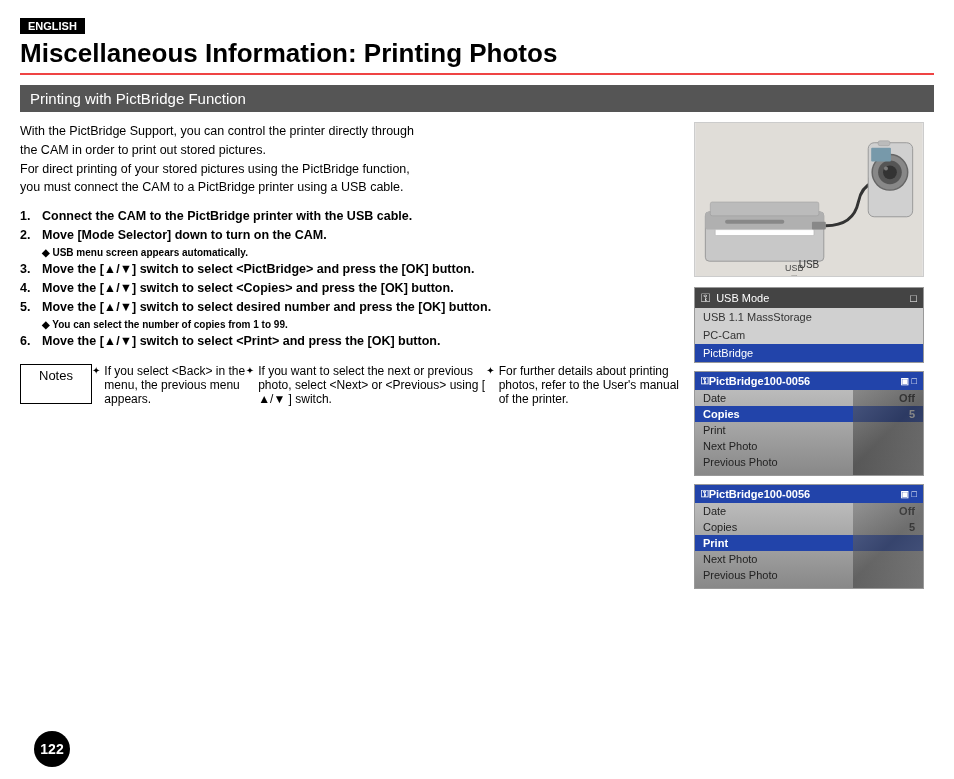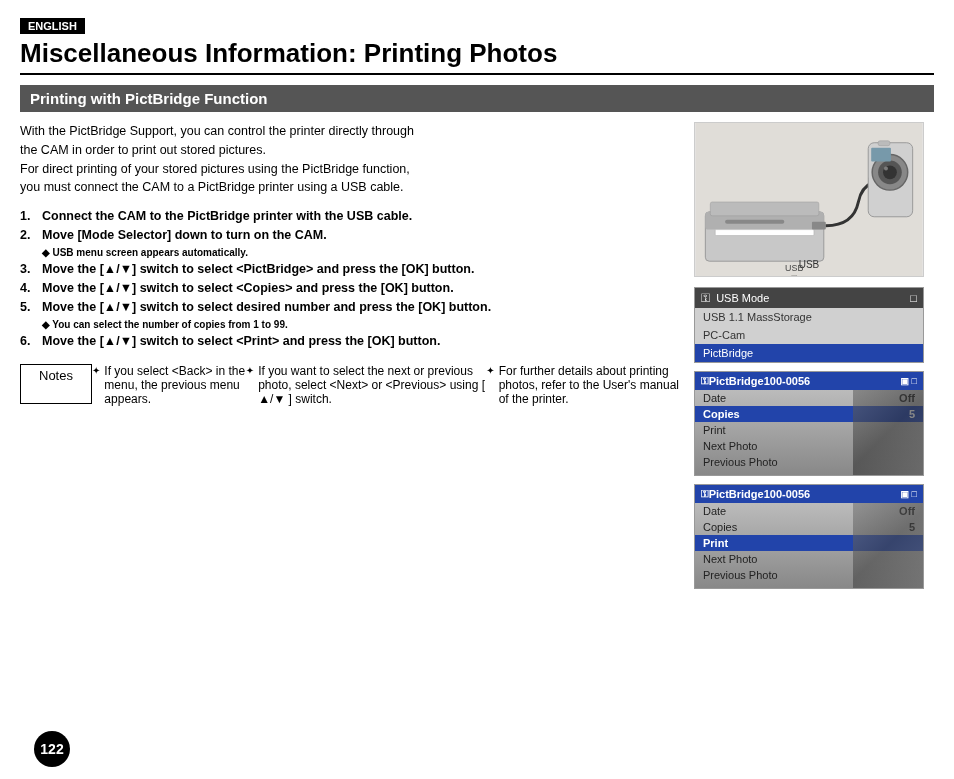--- a/index.html
+++ b/index.html
@@ -26,31 +26,31 @@
       color: #fff;
       font-size: 11px;
       font-weight: bold;
       padding: 2px 8px;
       margin-bottom: 4px;
     }
     
     .main-title {
       font-size: 26px;
       font-weight: bold;
-      border-bottom: 2px solid #000000;
+      border-bottom: 2px solid #ef4444;
       padding-bottom: 4px;
       margin-bottom: 10px;
       line-height: 1.2;
     }
     
     .section-header {
       background: #555;
       color: #fff;
       font-size: 15px;
-      font-weight: bold;
+      font-weight: normal;
       padding: 5px 10px;
       margin-bottom: 10px;
     }
     
     .two-col {
       display: flex;
       gap: 10px;
     }
     .left-col {
       flex: 1;

